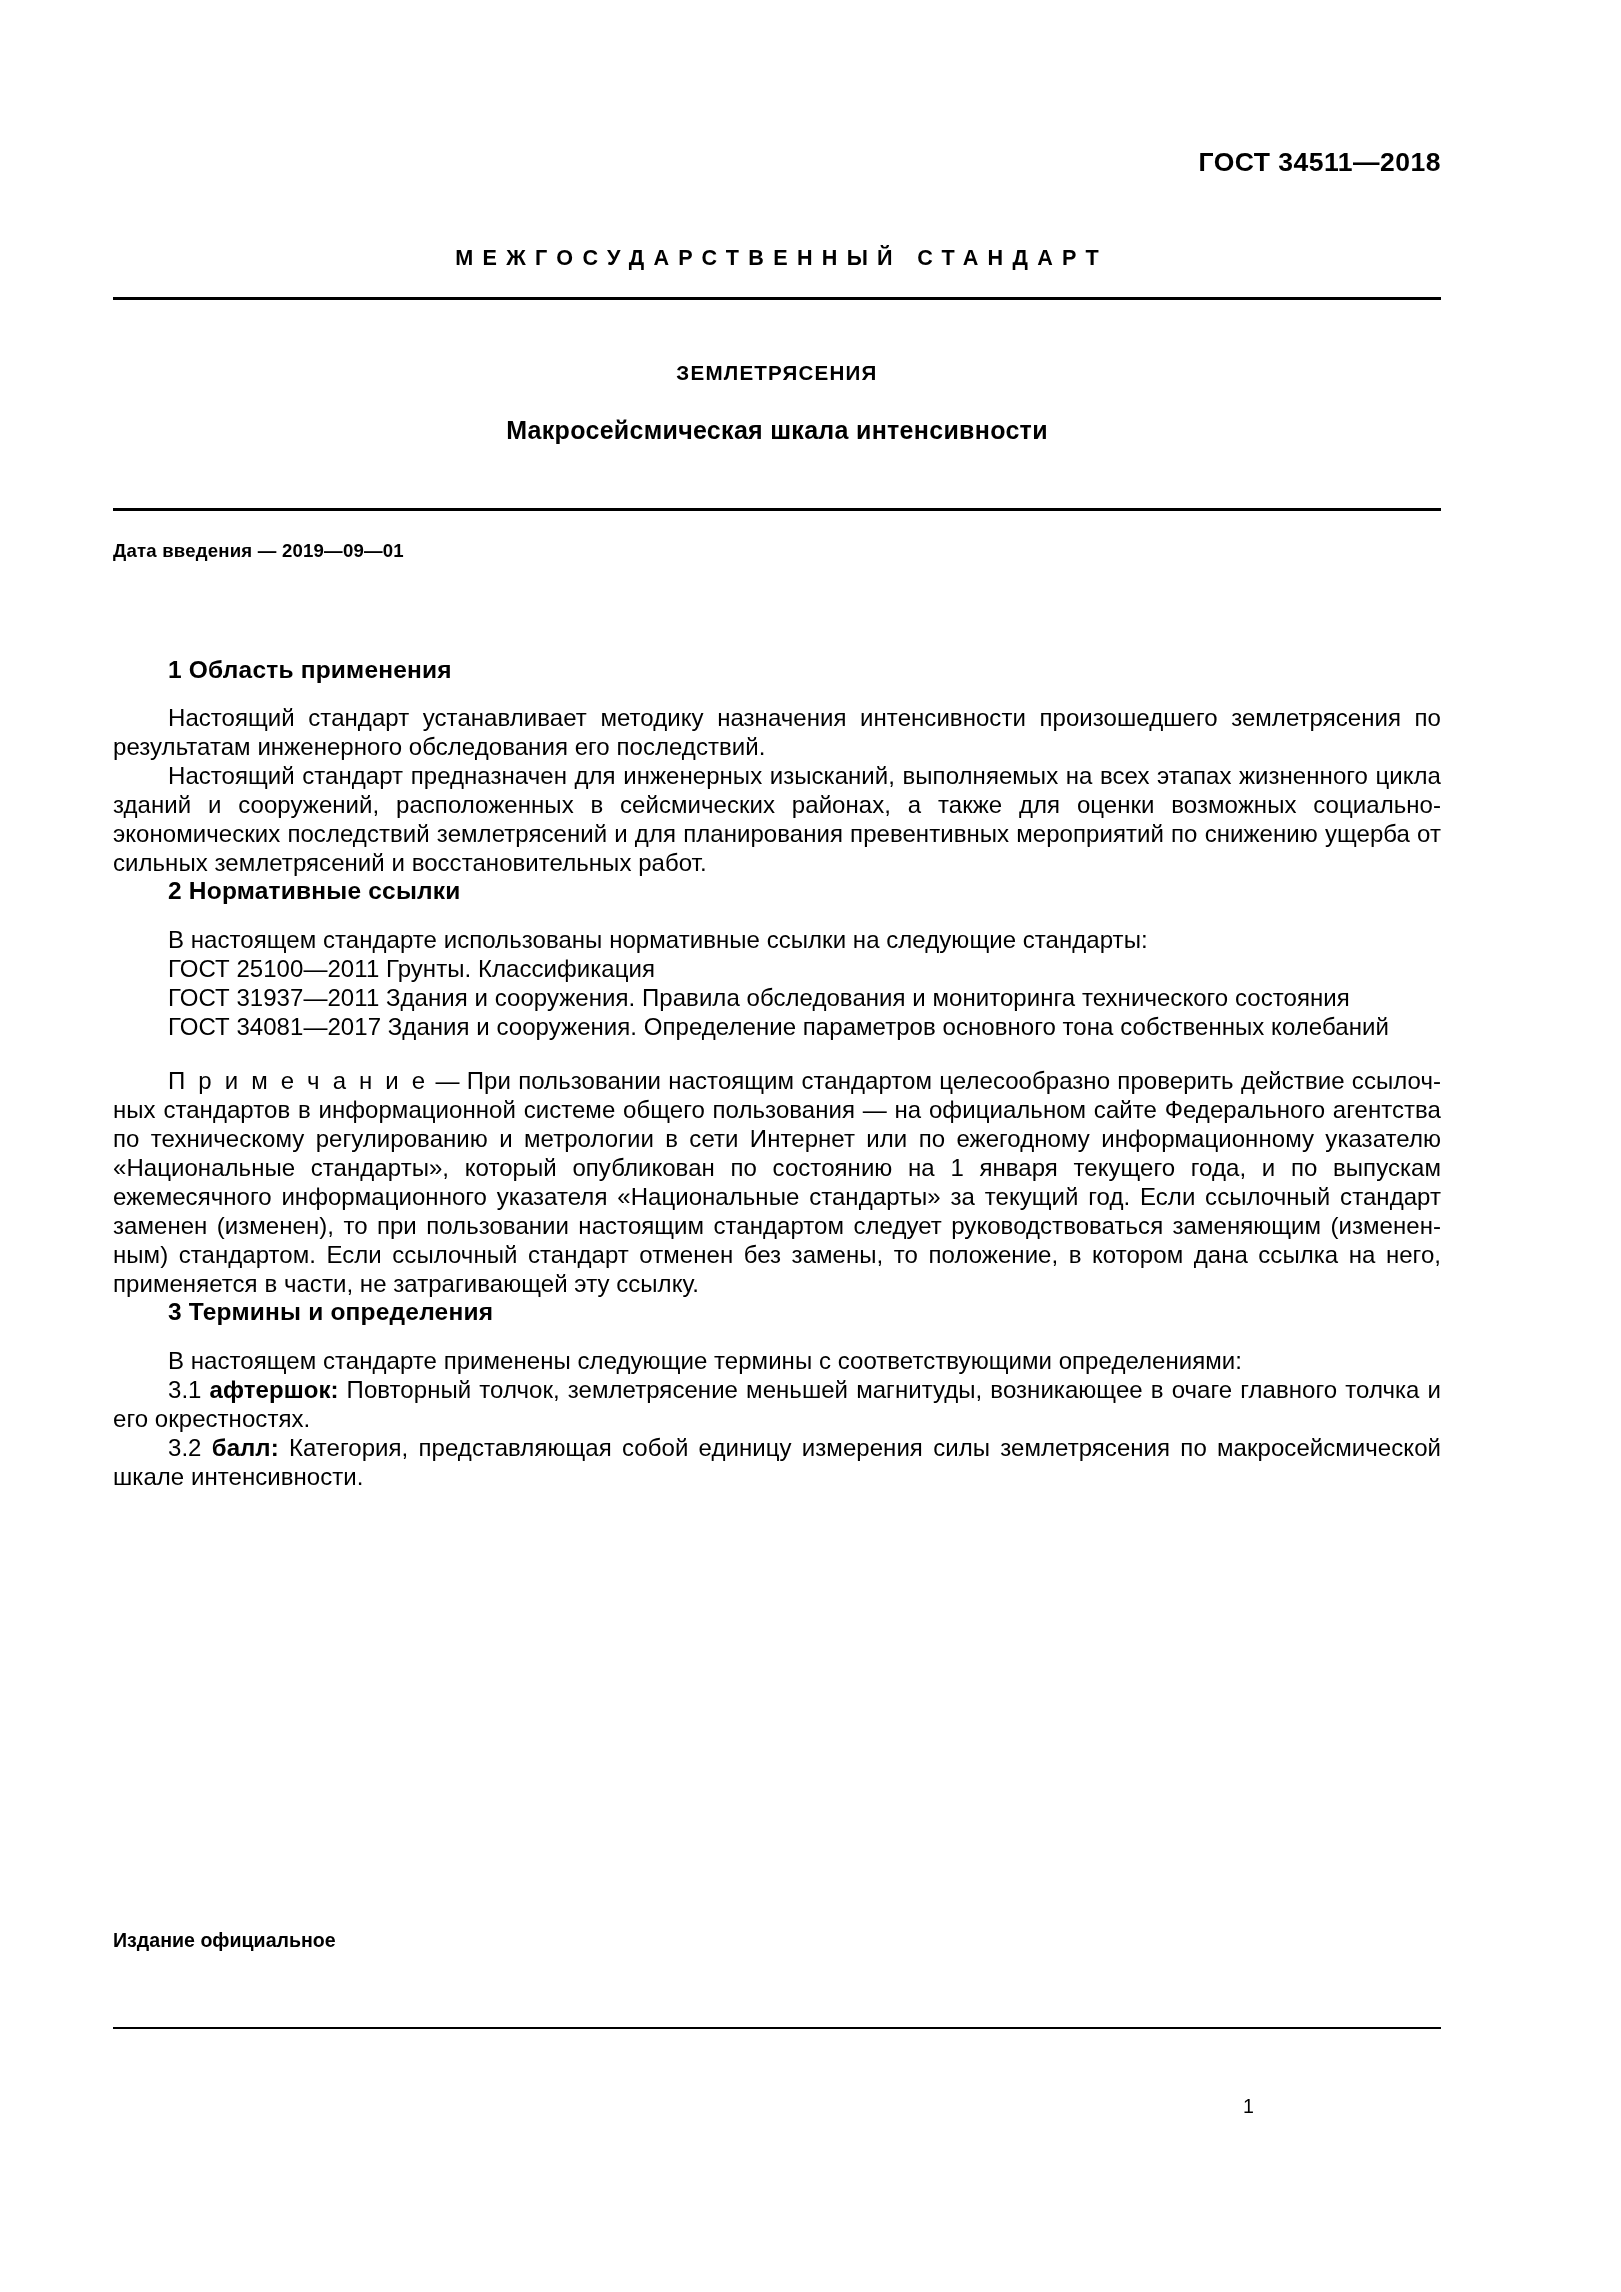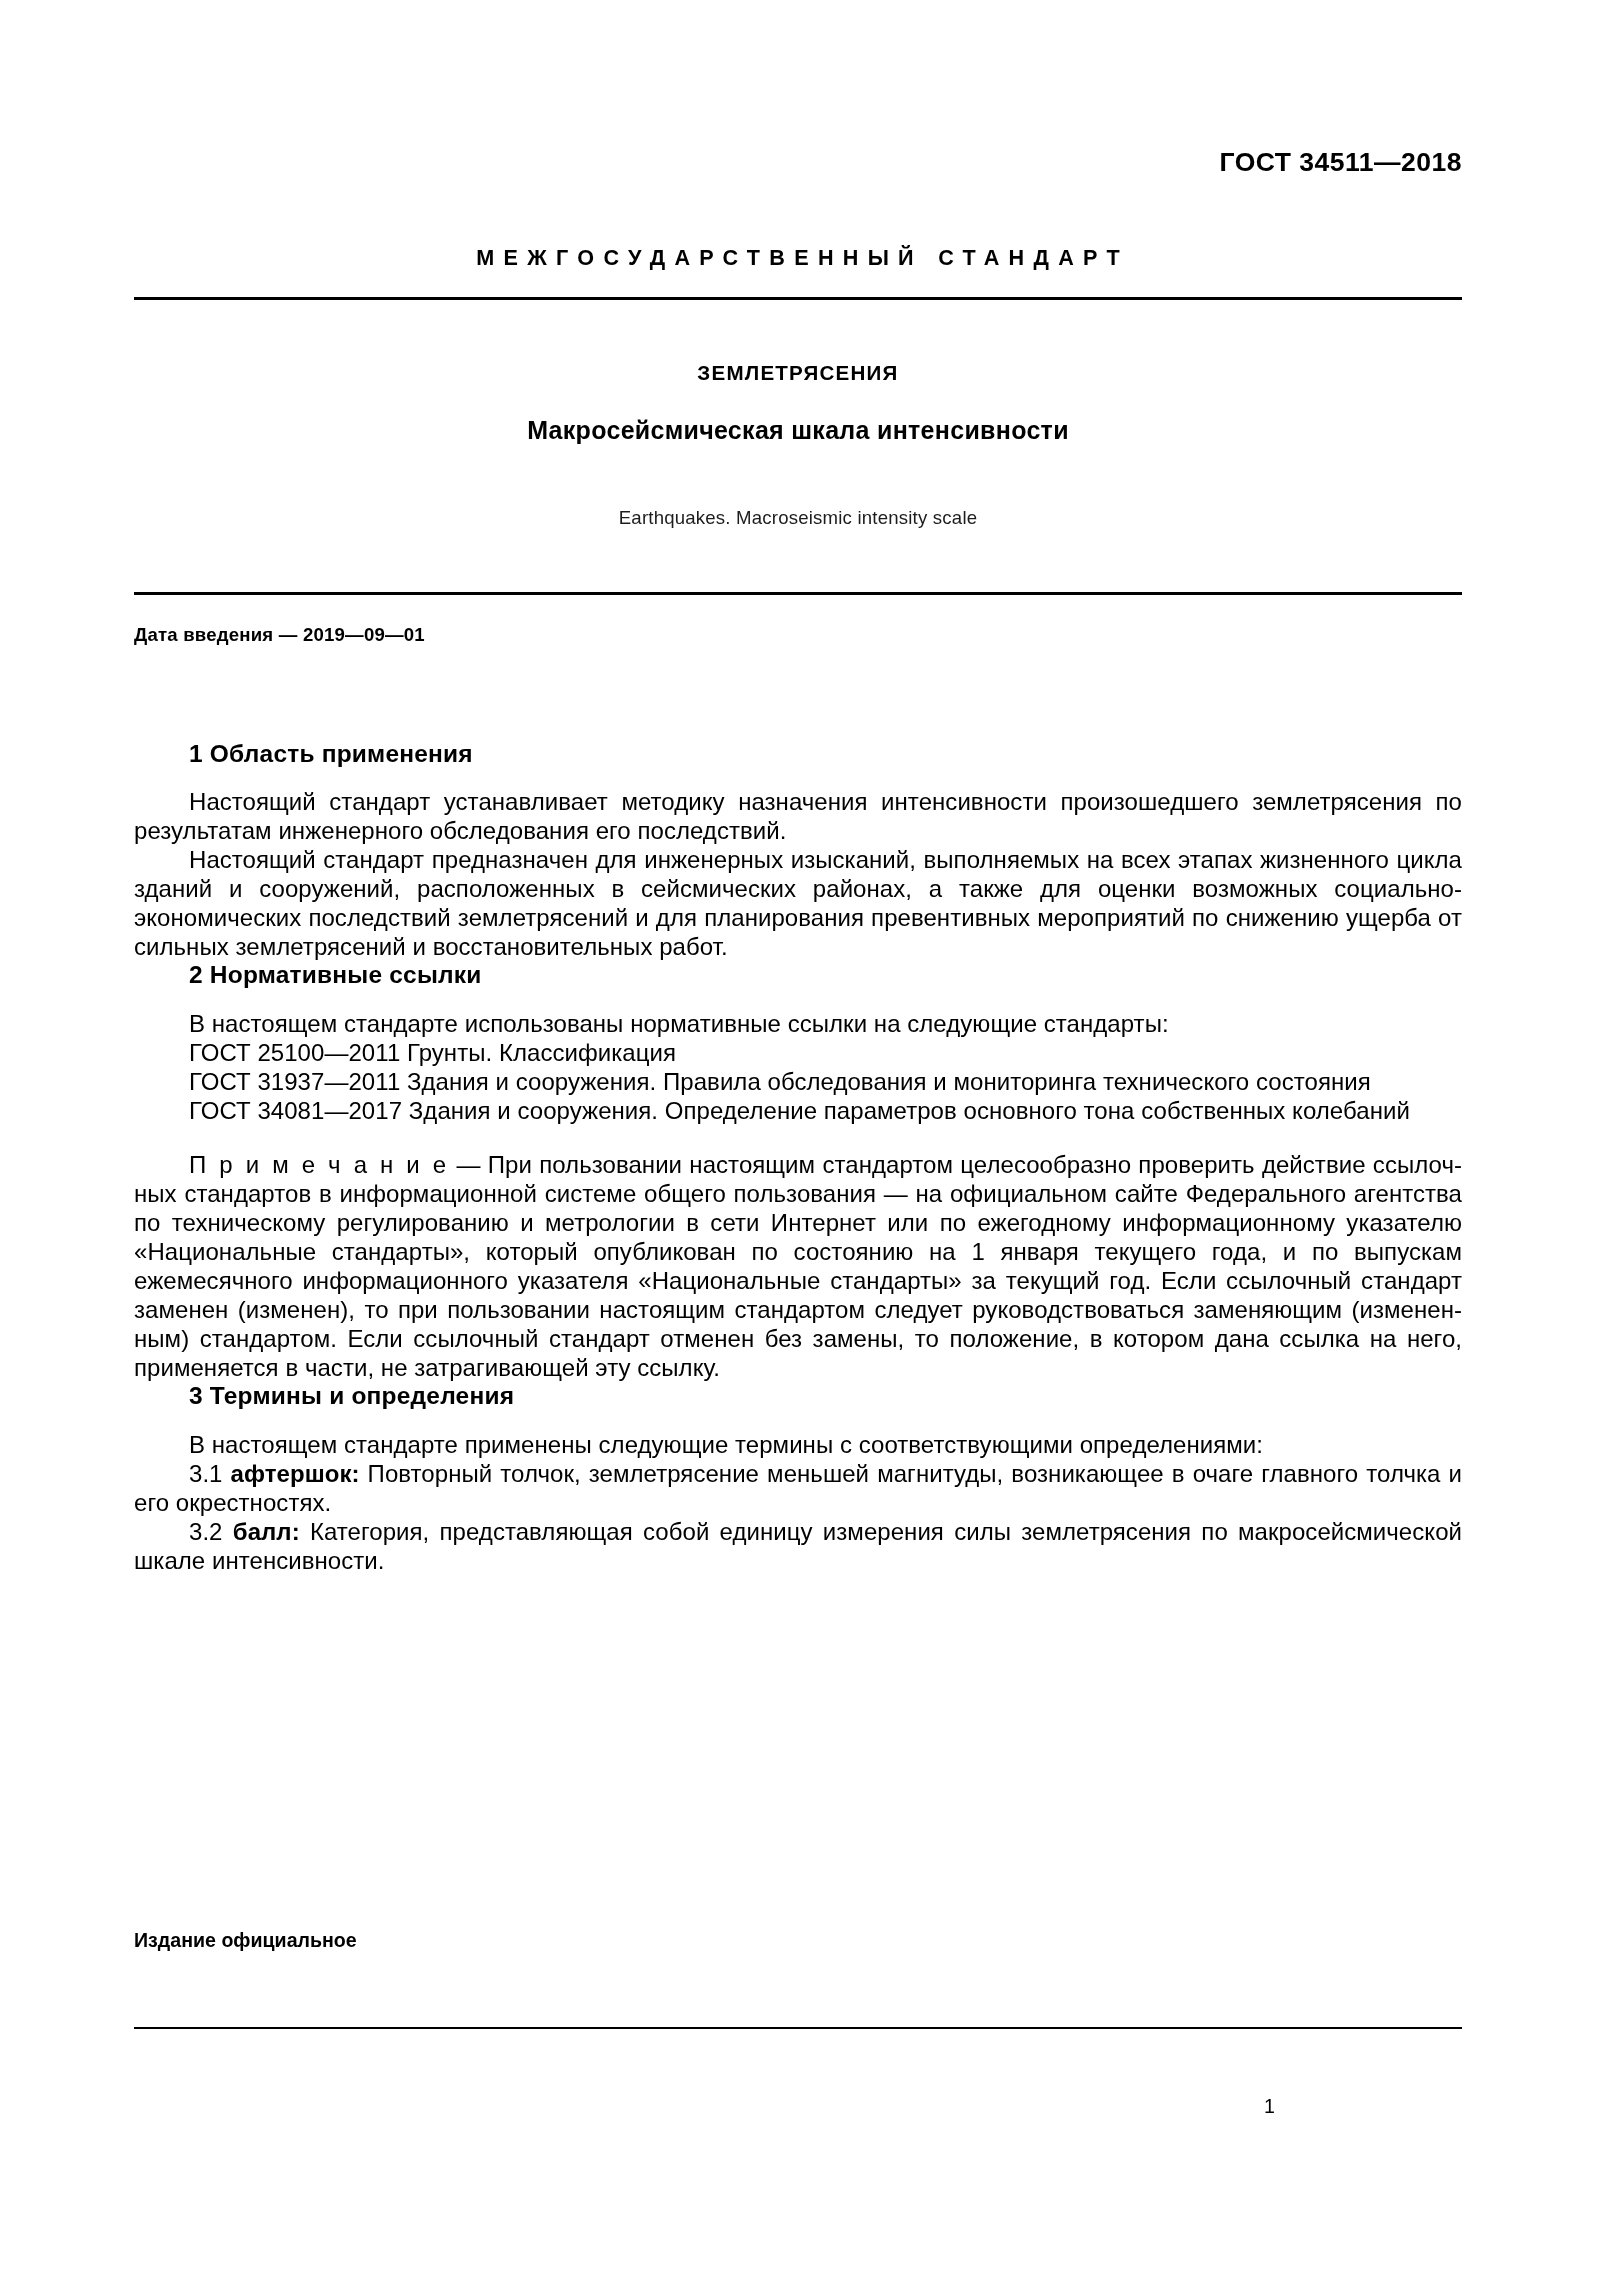--- a/index.html
+++ b/index.html
@@ -16,21 +16,20 @@
     overflow: hidden;
   }
   .page {
     position: absolute;
     left: 0;
     top: 0;
     width: 1434px;
     height: 2293px;
     box-sizing: border-box;
     padding: 14px;
-    margin-left: 21px;
   }
   .content {
     position: absolute;
     left: 113px;
     top: 0;
     width: 1328px;
   }
 
   
   .doc-number {
@@ -153,21 +152,20 @@
 
     <div class="doc-number">ГОСТ 34511—2018</div>
 
     <div class="std-kind">МЕЖГОСУДАРСТВЕННЫЙ СТАНДАРТ</div>
 
     <div class="rule-thick"></div>
 
     <div class="title-block">
       <div class="title-main">ЗЕМЛЕТРЯСЕНИЯ</div>
       <div class="title-sub">Макросейсмическая шкала интенсивности</div>
-      <div class="title-en">Earthquakes. Macroseismic intensity scale</div>
     </div>
 
     <div class="rule-thick2" style="margin-top:63px;"></div>
 
     <div class="intro-date">Дата введения — 2019—09—01</div>
 
     <div class="body-area">
 
       <h2 class="section sec-spacer-1" style="padding-left:55px;">1  Область применения</h2>
       <div class="section-inner" style="padding-left:0;">

